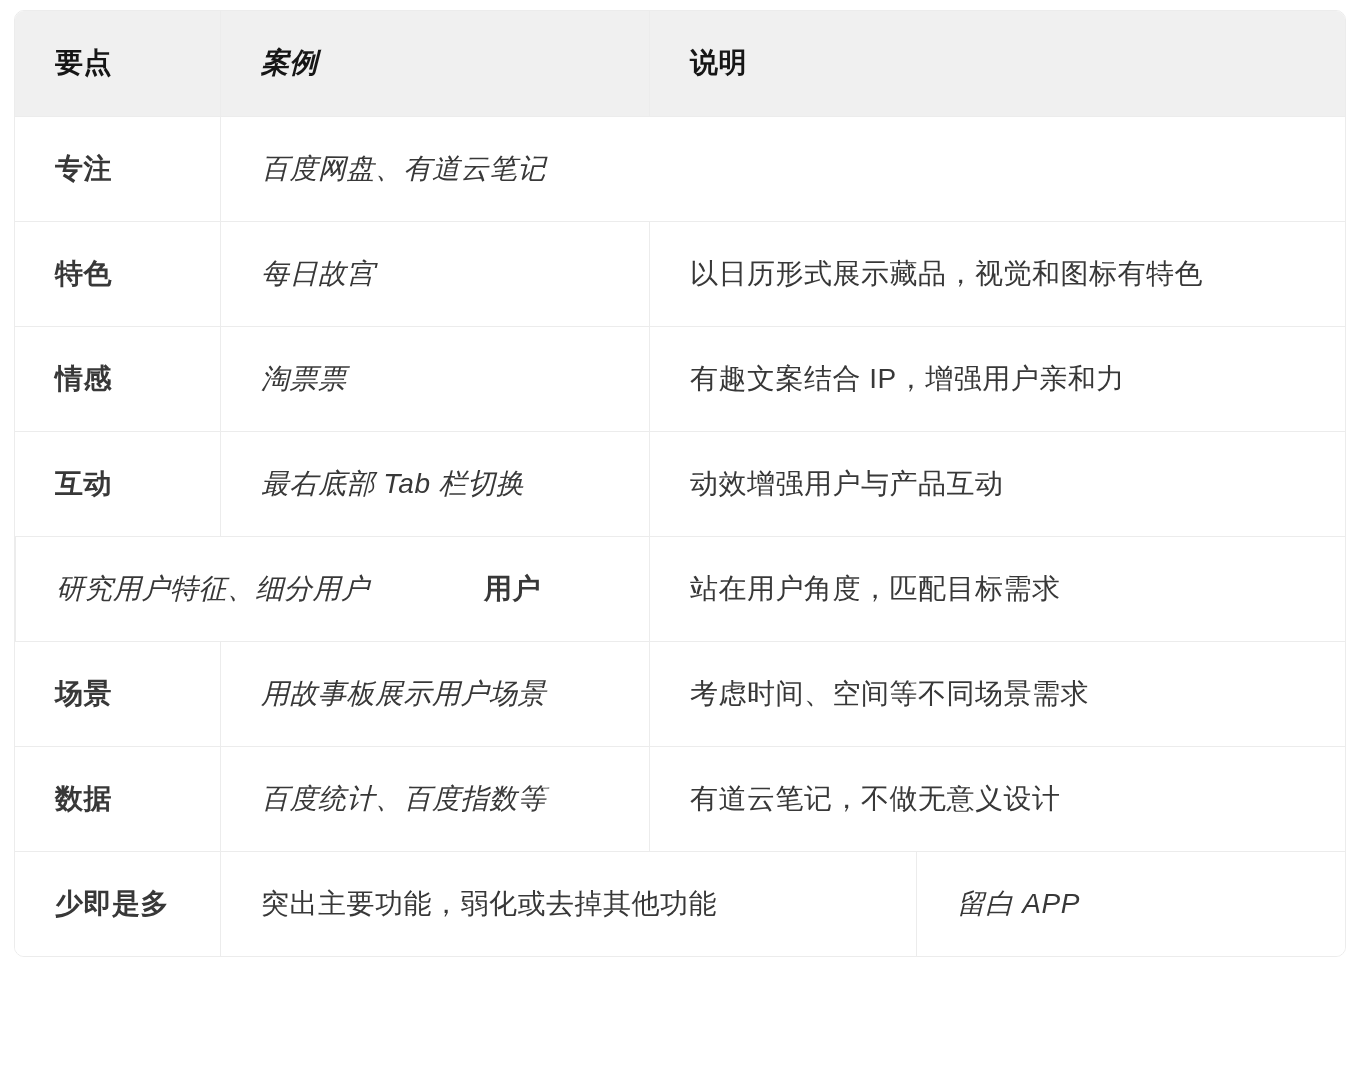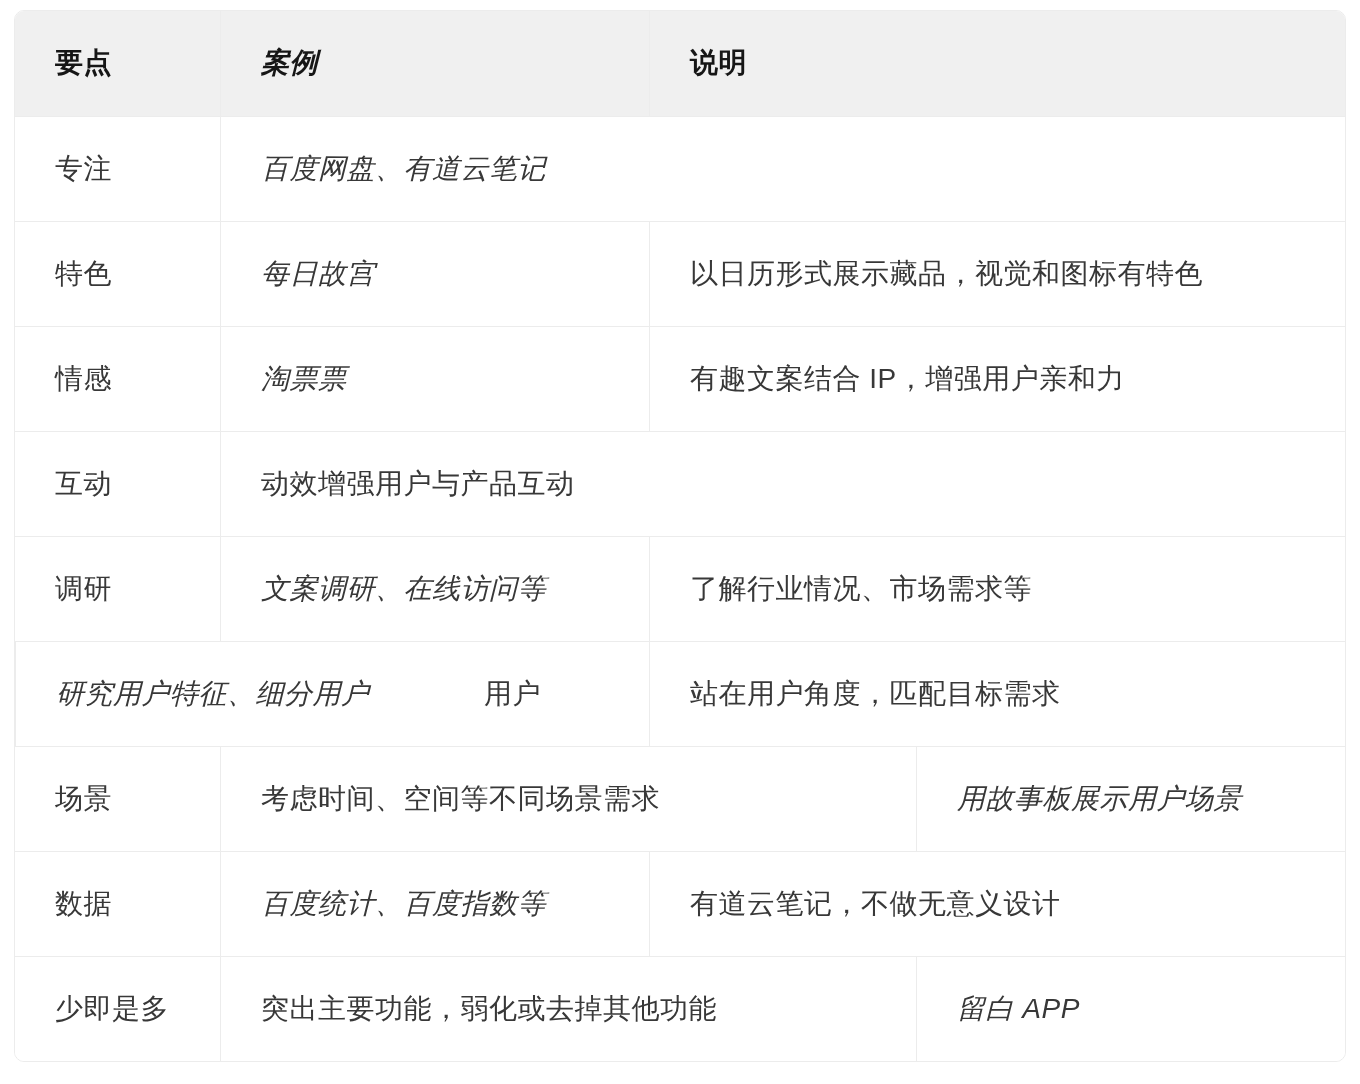--- a/index.html
+++ b/index.html
@@ -37,21 +37,21 @@
     padding-left: 40px;
     padding-right: 24px;
     font-size: 28px;
     line-height: 1.3;
     color: #383838;
     letter-spacing: 0.5px;
     border-left: 1px solid #ececec;
     overflow: hidden;
     white-space: nowrap;
   }
-  .t-cell.c1 { width: 205px; border-left: none; }
+  .t-cell.c1 { width: 205px; border-left: none; font-weight: bold; }
   .t-cell.c2 { width: 429px; font-style: italic; }
   .t-cell.c3 { flex: 1; }
   .header .t-cell {
     font-weight: 700;
     color: #161616;
   }
 </style>
 </head>
 <body>
 
@@ -75,39 +75,35 @@
   </div>
 
   <div class="t-row">
     <div class="t-cell c1">情感</div>
     <div class="t-cell c2">淘票票</div>
     <div class="t-cell c3">有趣文案结合 IP，增强用户亲和力</div>
   </div>
 
   <div class="t-row">
     <div class="t-cell c1">互动</div>
+    <div class="t-cell c2">最右底部 Tab 栏切换</div>
     <div class="t-cell c3">动效增强用户与产品互动</div>
   </div>
 
-  <div class="t-row">
-    <div class="t-cell c1">调研</div>
-    <div class="t-cell c2">文案调研、在线访问等</div>
-    <div class="t-cell c3">了解行业情况、市场需求等</div>
-  </div>
 
   <div class="t-row">
     <div class="t-cell c2">研究用户特征、细分用户</div>
     <div class="t-cell c1">用户</div>
     <div class="t-cell c3">站在用户角度，匹配目标需求</div>
   </div>
 
   <div class="t-row">
     <div class="t-cell c1">场景</div>
+    <div class="t-cell c2">用故事板展示用户场景</div>
     <div class="t-cell c3">考虑时间、空间等不同场景需求</div>
-    <div class="t-cell c2">用故事板展示用户场景</div>
   </div>
 
   <div class="t-row">
     <div class="t-cell c1">数据</div>
     <div class="t-cell c2">百度统计、百度指数等</div>
     <div class="t-cell c3">有道云笔记，不做无意义设计</div>
   </div>
 
   <div class="t-row">
     <div class="t-cell c1">少即是多</div>

